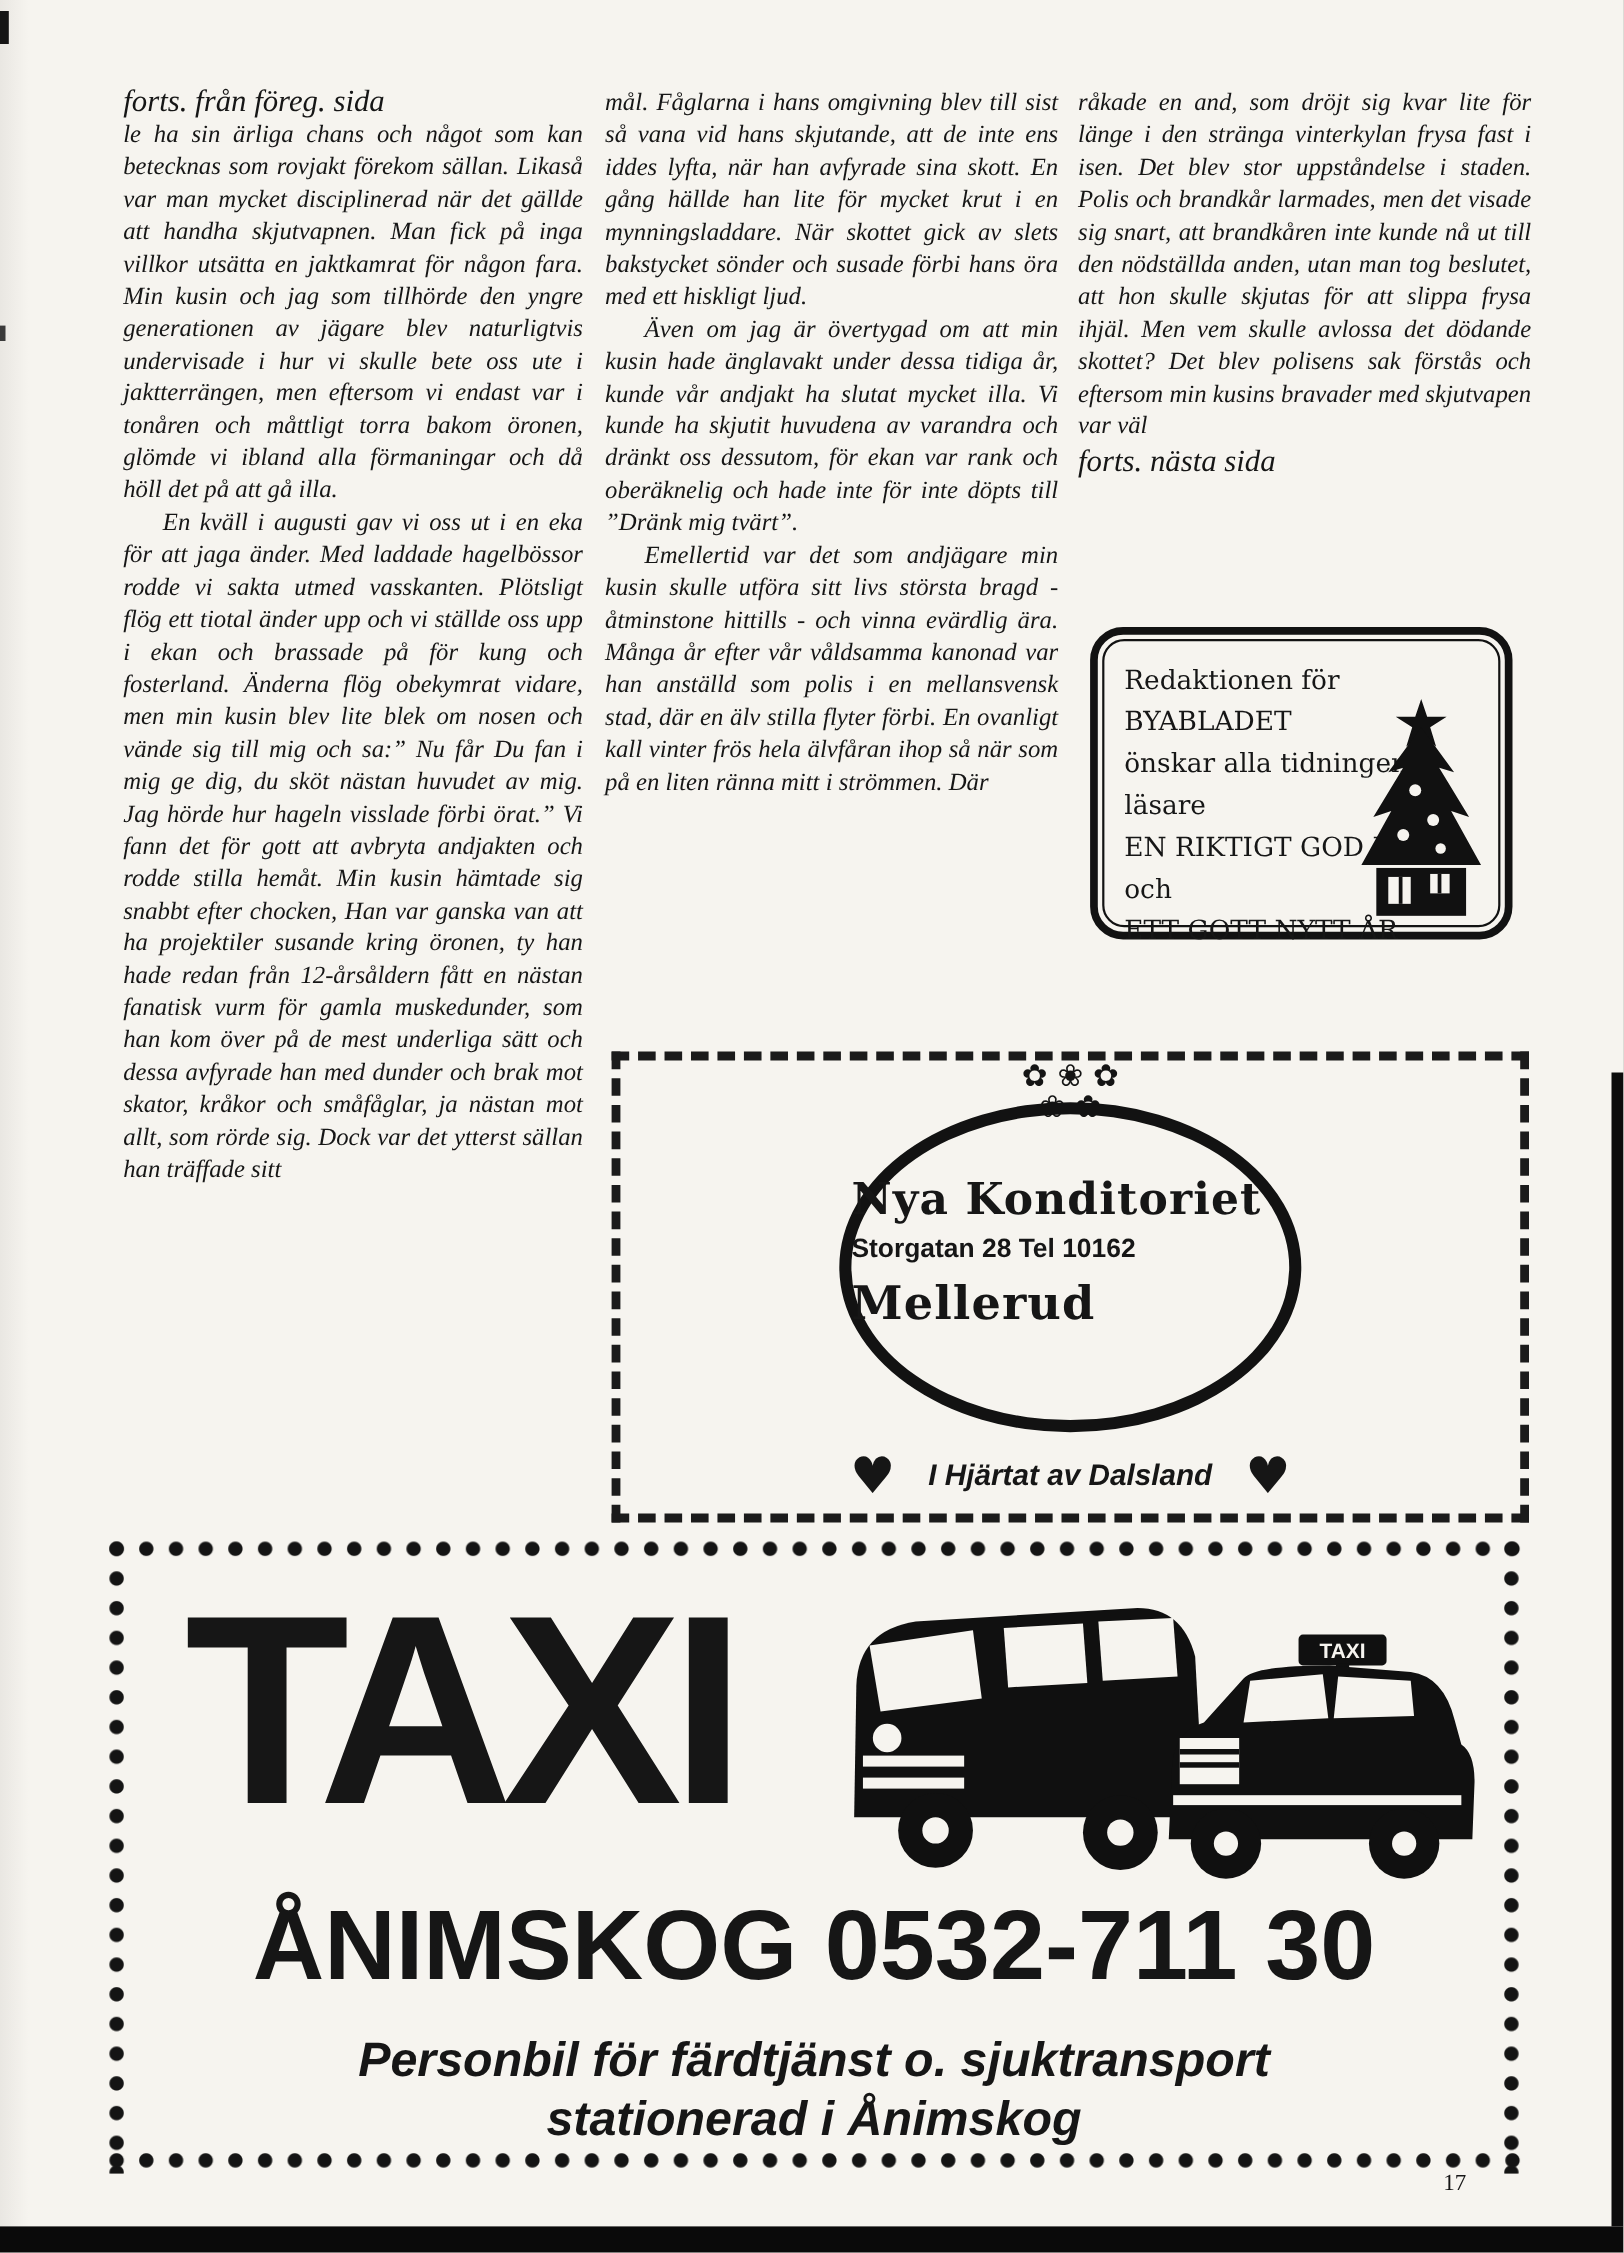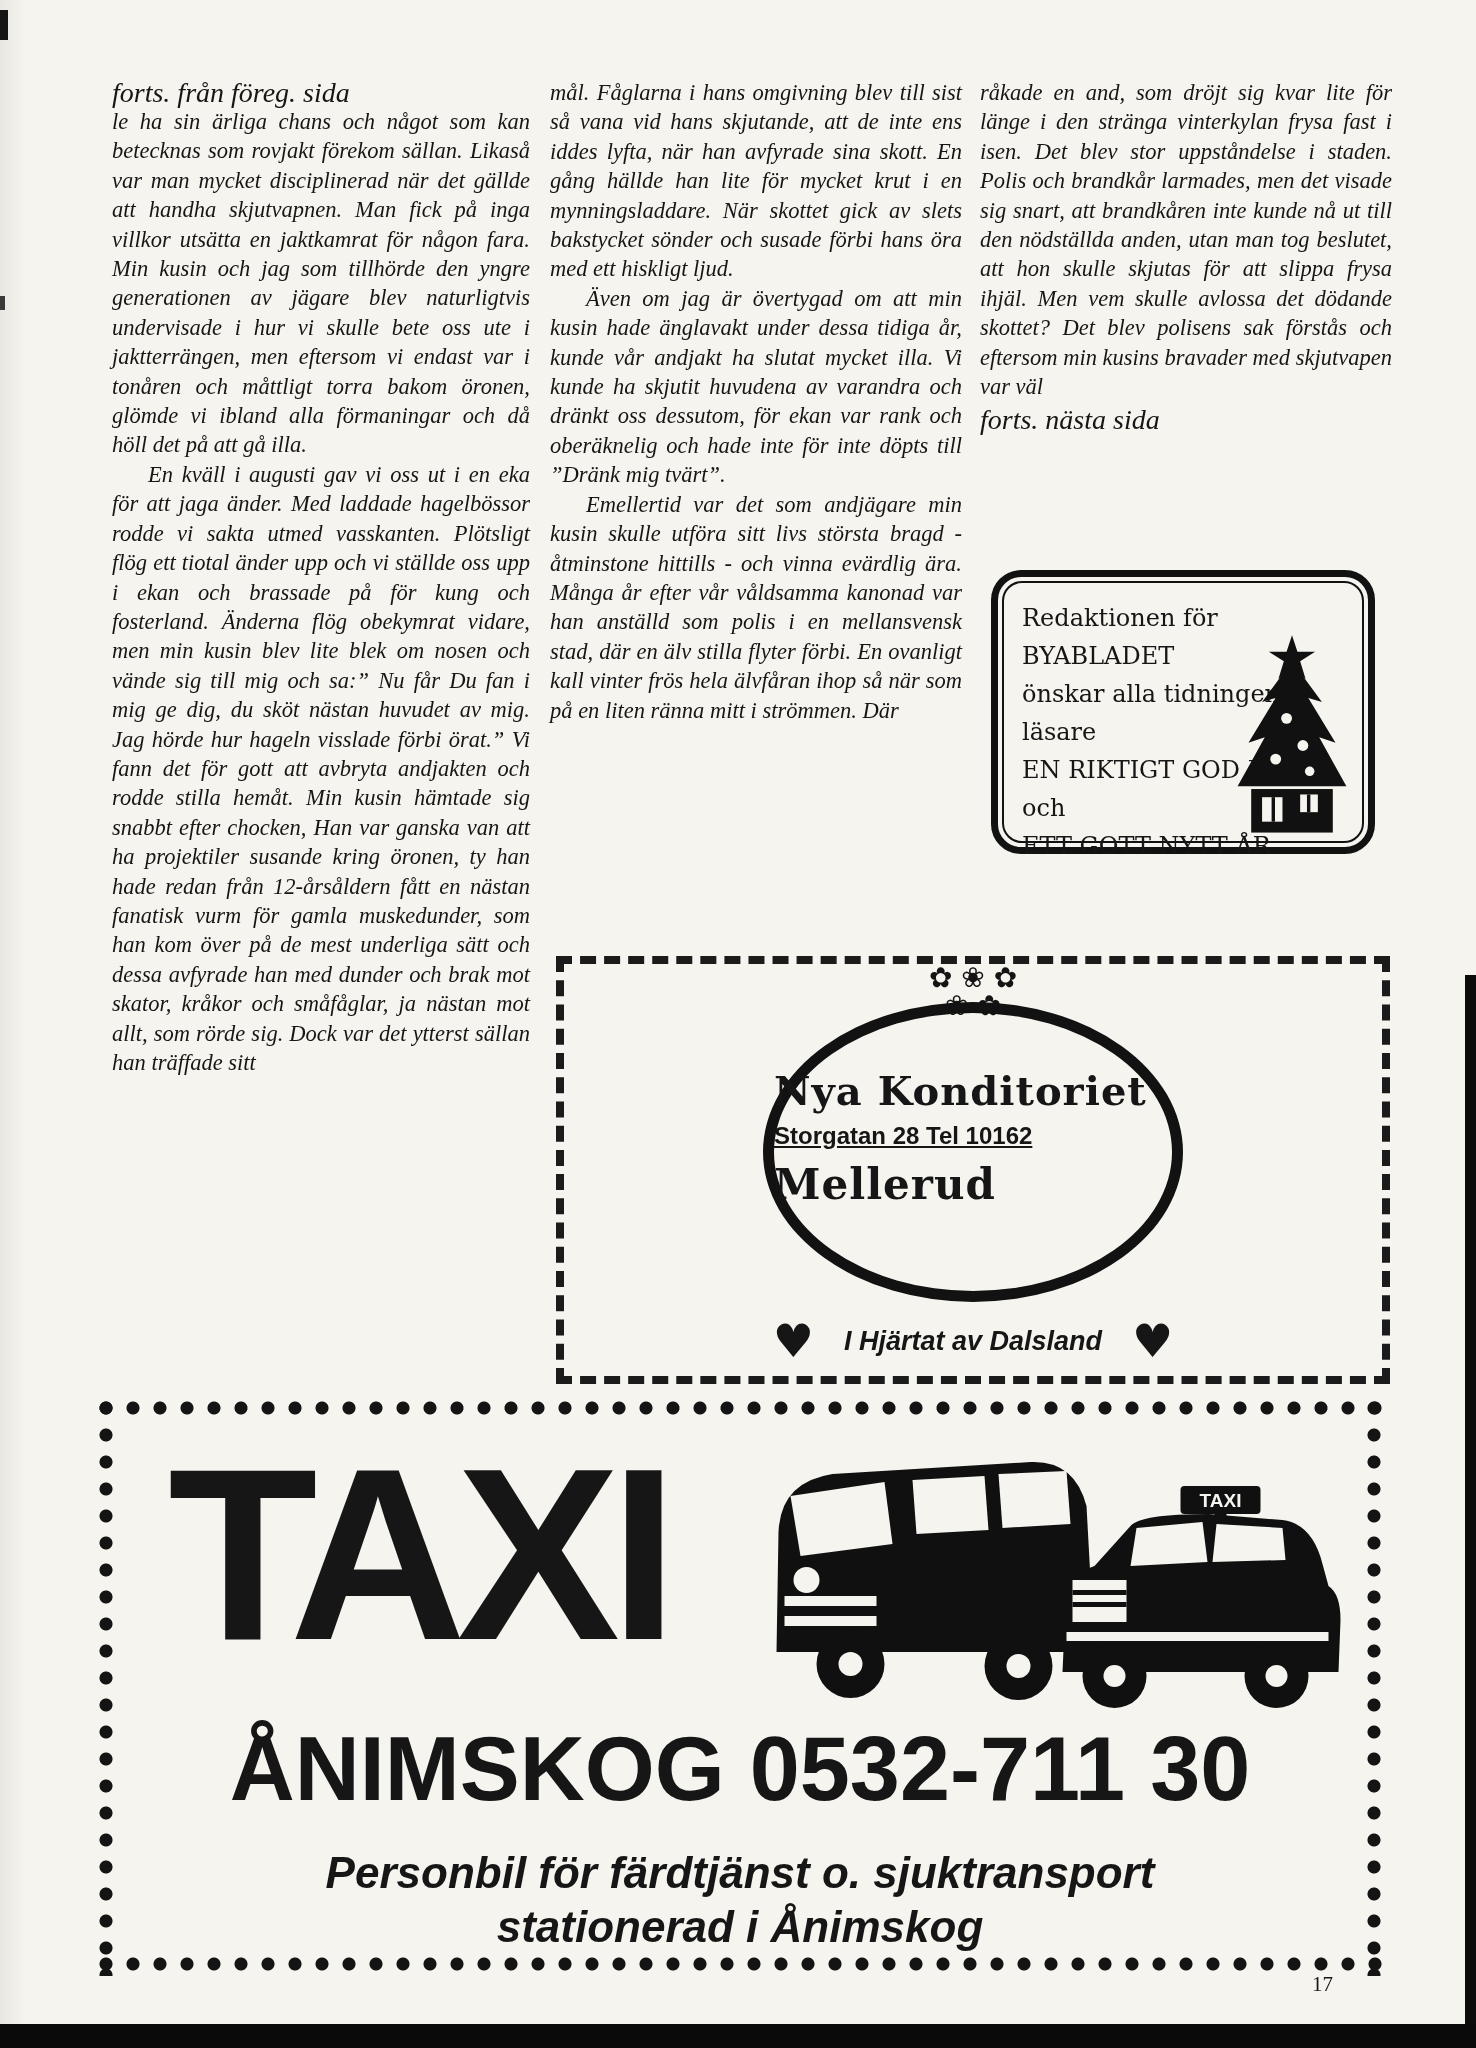--- a/index.html
+++ b/index.html
@@ -24,21 +24,21 @@
     padding:16px 18px; box-sizing:border-box; font-family:"DejaVu Serif", serif;
     font-size:24px; line-height:38px; }
   .tree { position:absolute; right:8px; bottom:8px; width:136px; height:206px; }
   
   .kond { position:absolute; left:556px; top:956px; width:834px; height:428px;
     border:8px dashed #1b1b1b; box-sizing:border-box; }
   .kond-oval { position:absolute; left:50%; margin-left:-210px; top:38px; width:420px; height:300px;
     border:11px solid #121212; border-radius:50%; box-sizing:border-box; }
   .kond-name { margin-top:54px; font-family:"DejaVu Serif", serif; font-weight:bold;
     font-size:40px; letter-spacing:1px; }
-  .kond-addr { margin-top:8px; font-family:"Liberation Sans", sans-serif; font-weight:bold; font-size:24px;text-decoration:underline; }
+  .kond-addr { margin-top:8px; font-family:"Liberation Sans", sans-serif; font-weight:bold; font-size:24px; }
   .kond-city { margin-top:10px; font-family:"DejaVu Serif", serif; font-weight:bold;
     font-size:42px; letter-spacing:1px; }
   .flowers { position:absolute; left:50%; transform:translateX(-50%); top:0; text-align:center;
     font-family:"DejaVu Sans", sans-serif; font-size:28px; line-height:28px; color:#141414; }
   .kond-tag { position:absolute; left:0; right:0; bottom:12px; display:flex; align-items:center;
     justify-content:center; gap:30px; }
   .kond-tag .heart { font-family:"DejaVu Sans", sans-serif; font-size:46px; line-height:46px; }
   .kond-tag .tag-text { font-family:"Liberation Sans", sans-serif; font-style:italic;
     font-weight:bold; font-size:27px; }
   

